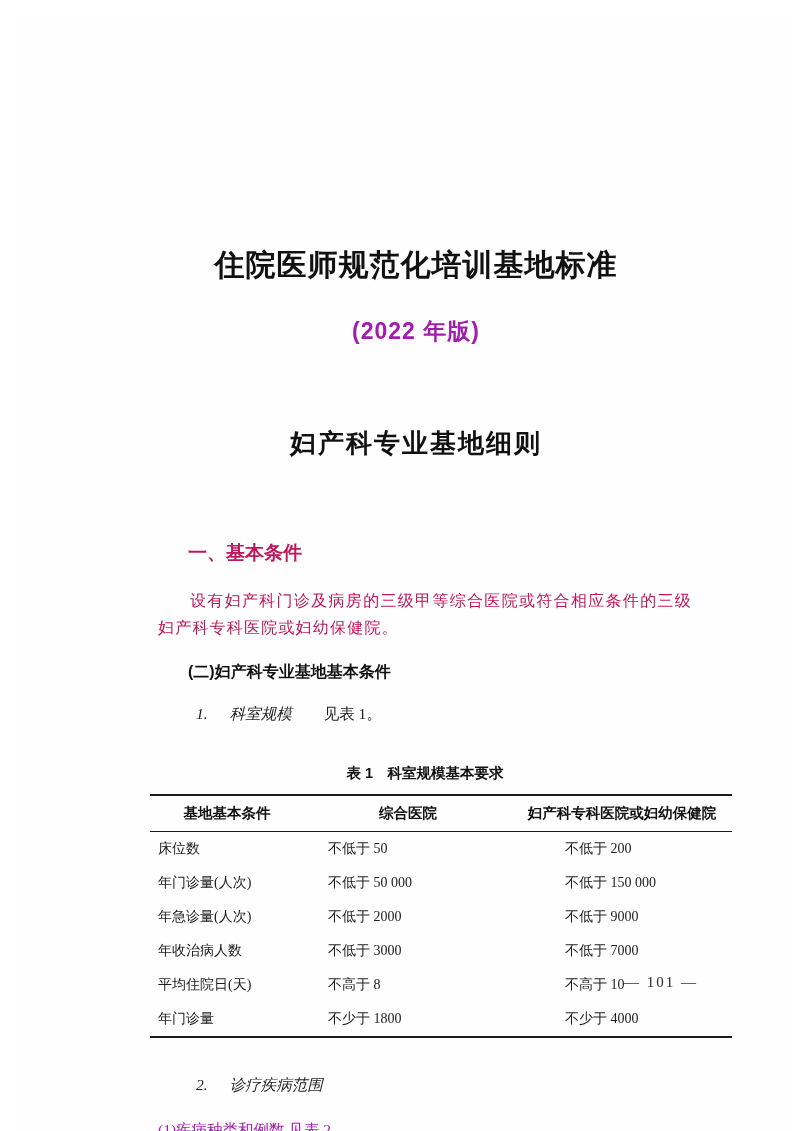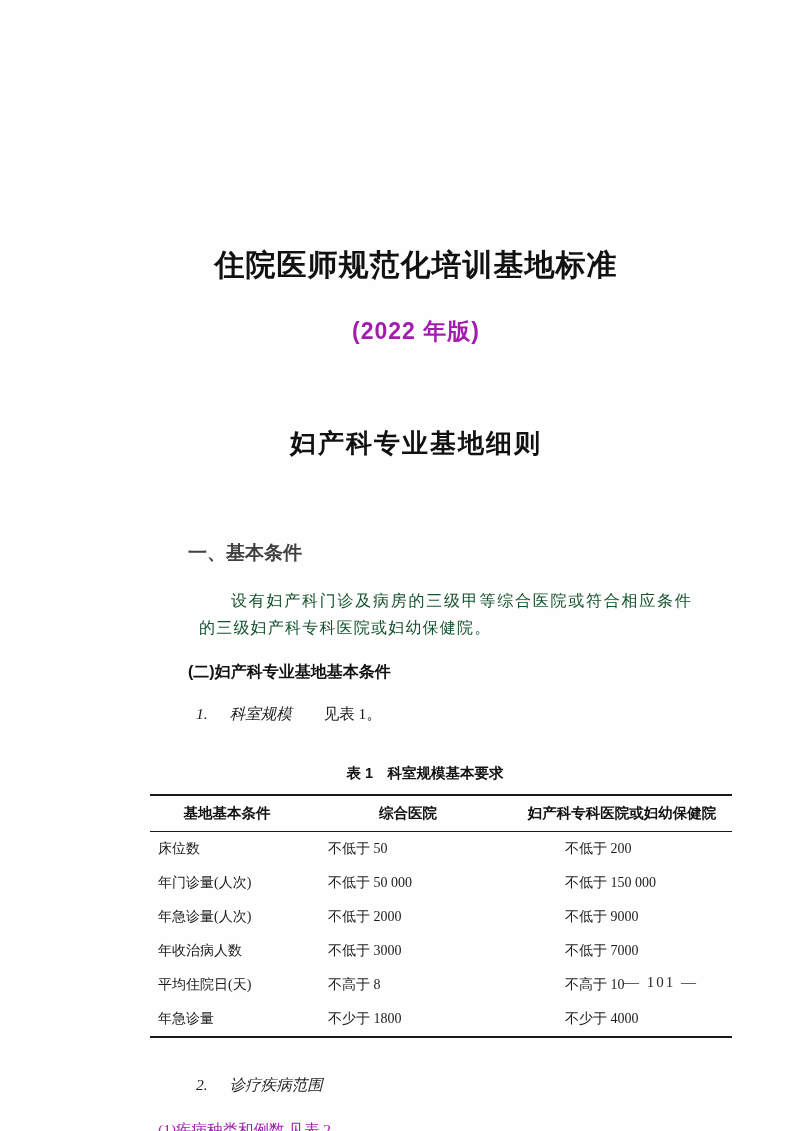--- a/index.html
+++ b/index.html
@@ -48,41 +48,40 @@
   
   .content {
     margin: 56px 100px 0 118px; 
   }
   .sec-h1 {
     margin-left: 30px;
     font-family: "Liberation Sans", "DejaVu Sans", sans-serif;
     font-weight: bold;
     font-size: 19px;
     line-height: 26px;
-    color: #404040;
+    color: #be185d;
   }
   .sec-h2 {
     margin-top: 12px;
     margin-left: 30px;
     font-family: "Liberation Sans", "DejaVu Sans", sans-serif;
     font-weight: bold;
     font-size: 16px;
     line-height: 22px;
     color: #111;
   }
   .sec-h2.tight { margin-top: 4px; }
   .body-p {
     margin-top: 5px;
     font-size: 16px;
     line-height: 27px;
     text-align: justify;
     text-indent: 2em;
     letter-spacing: 1.2px;
-    color: #14532d;
-    margin-left: 41px;
+    color: #be185d;
   }
   .num-item {
     margin-top: 4px;
     margin-left: 30px;
     font-size: 15.5px;
     line-height: 22px;
     color: #1c1c1c;
   }
   .num-item .kai { font-style: italic; }
   .num-item .gap { display: inline-block; width: 1em; }
@@ -197,21 +196,21 @@
           <td class="c1">年收治病人数</td>
           <td class="c2">不低于 3000</td>
           <td class="c3">不低于 7000</td>
         </tr>
         <tr>
           <td class="c1">平均住院日(天)</td>
           <td class="c2">不高于 8</td>
           <td class="c3">不高于 10</td>
         </tr>
         <tr>
-          <td class="c1">年急诊量</td>
+          <td class="c1">年门诊量</td>
           <td class="c2">不少于 1800</td>
           <td class="c3">不少于 4000</td>
         </tr>
       </tbody>
     </table>
 
     <div class="num-item below-table"><span class="num">2.</span><span class="kai">诊疗疾病范围</span></div>
 
     <div class="plain-item">(1)疾病种类和例数,见表 2。</div>
 

